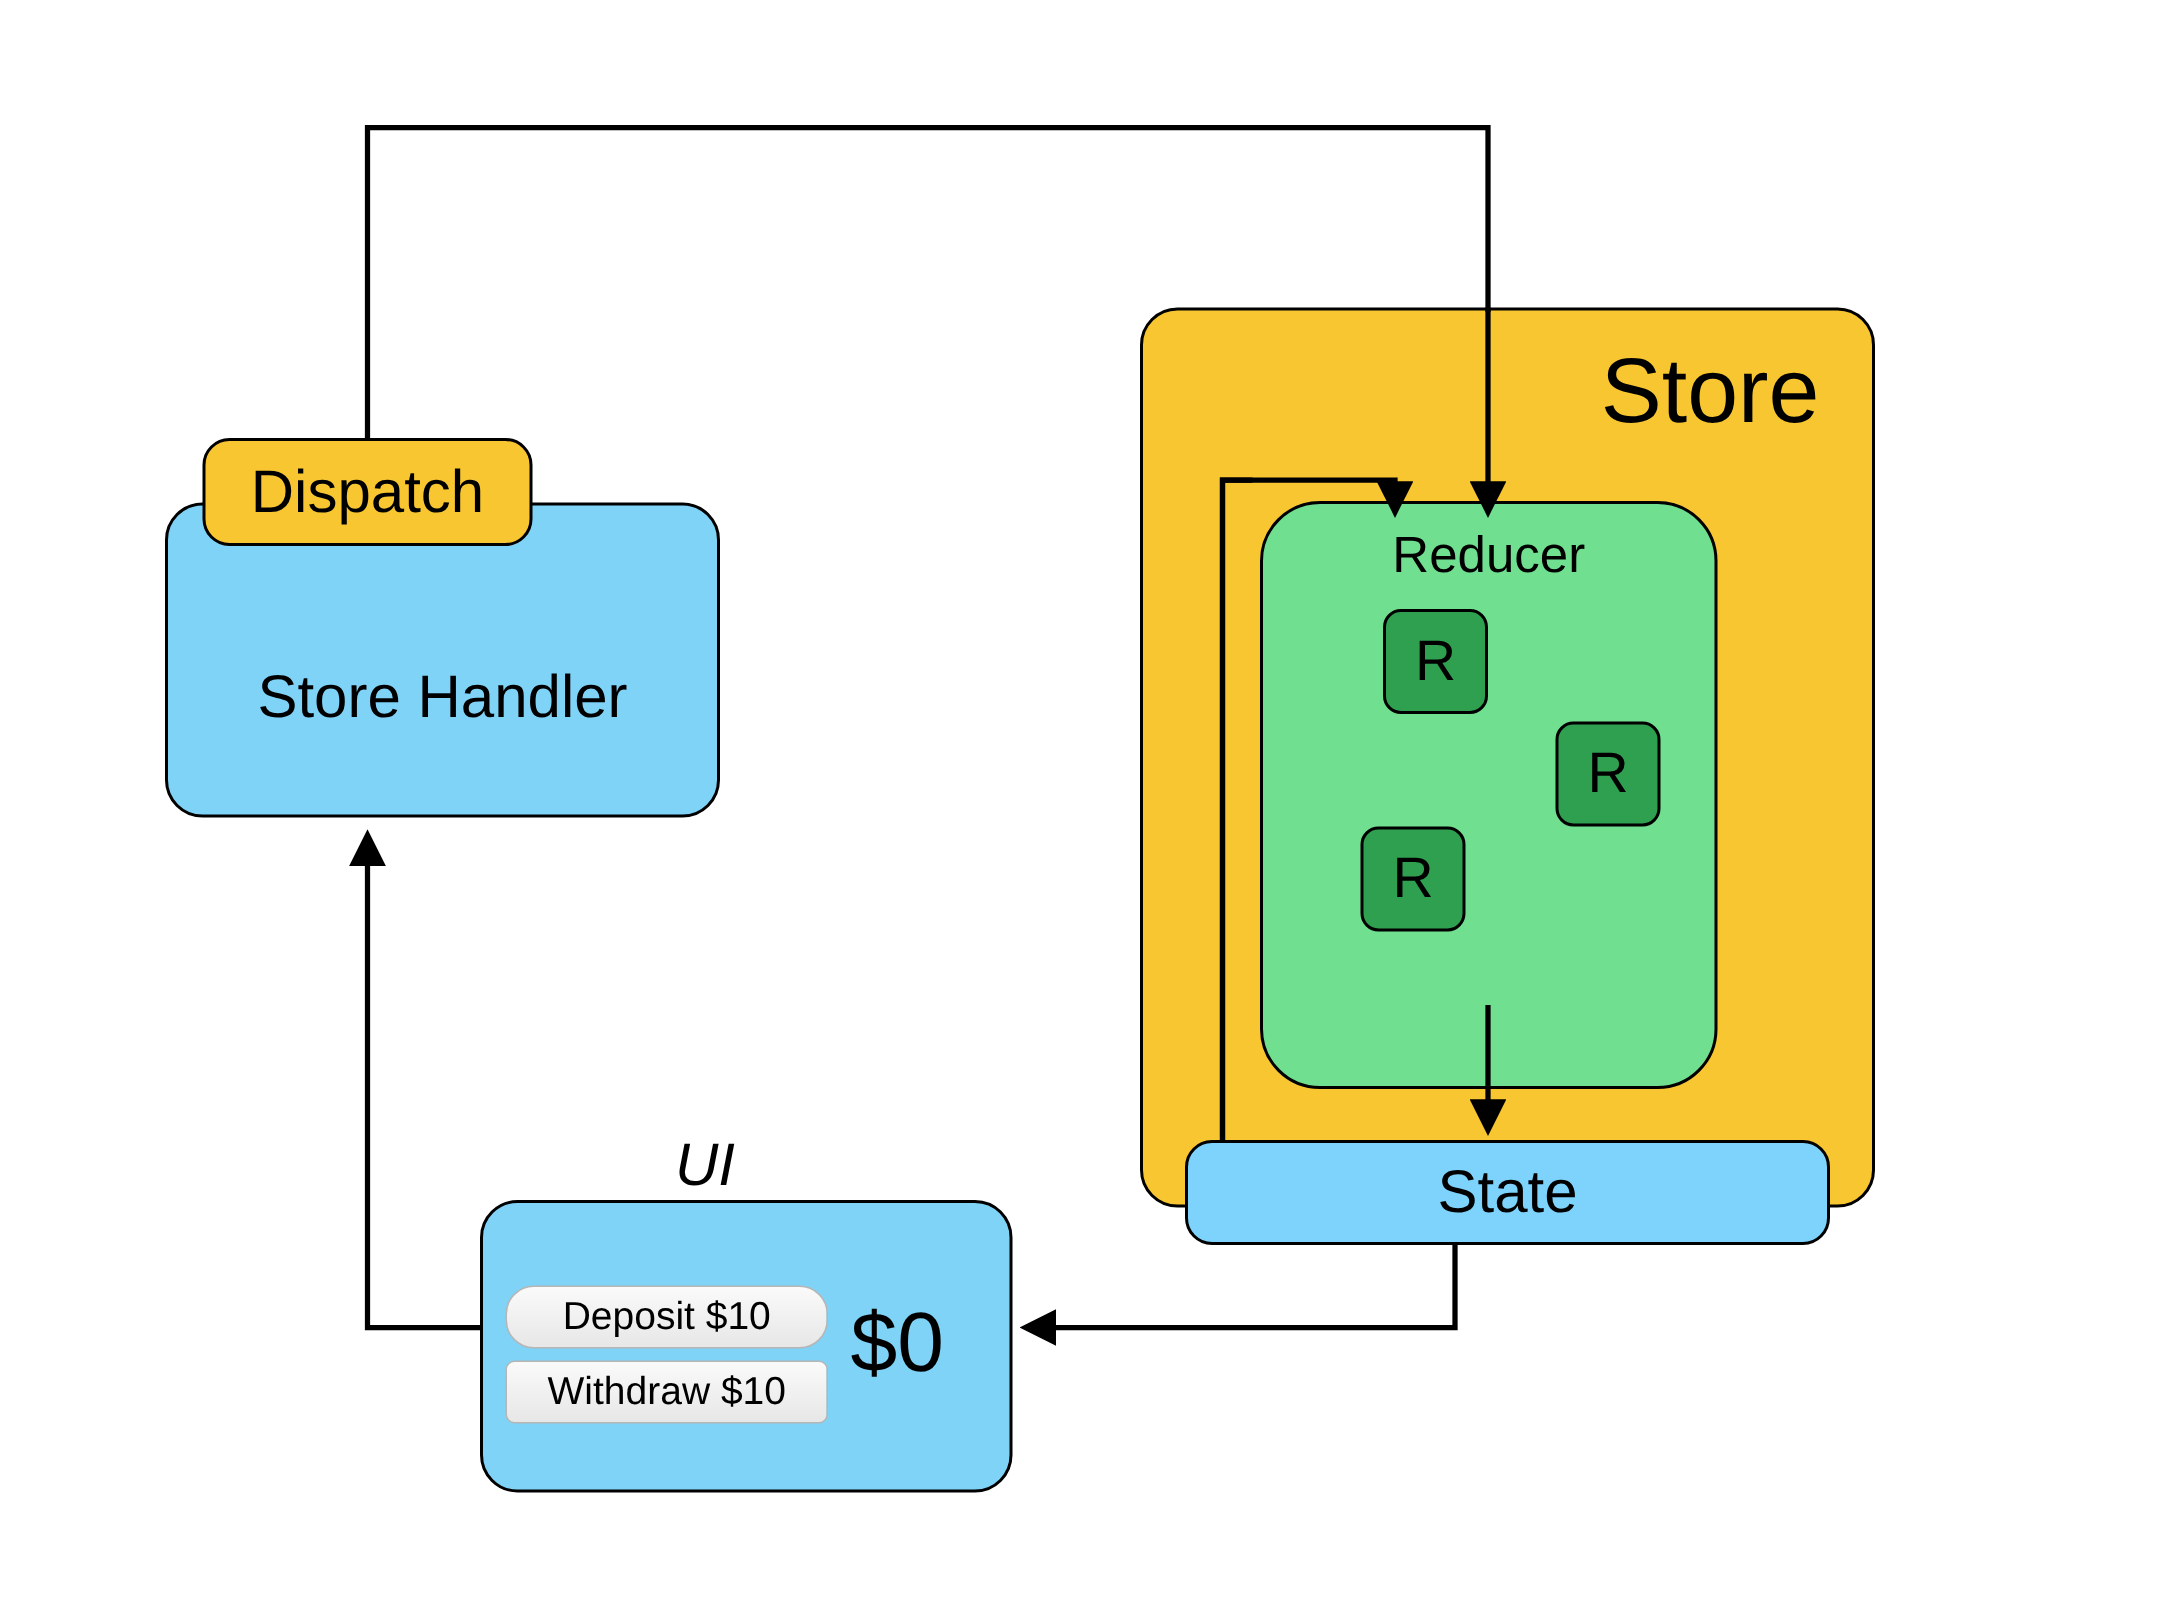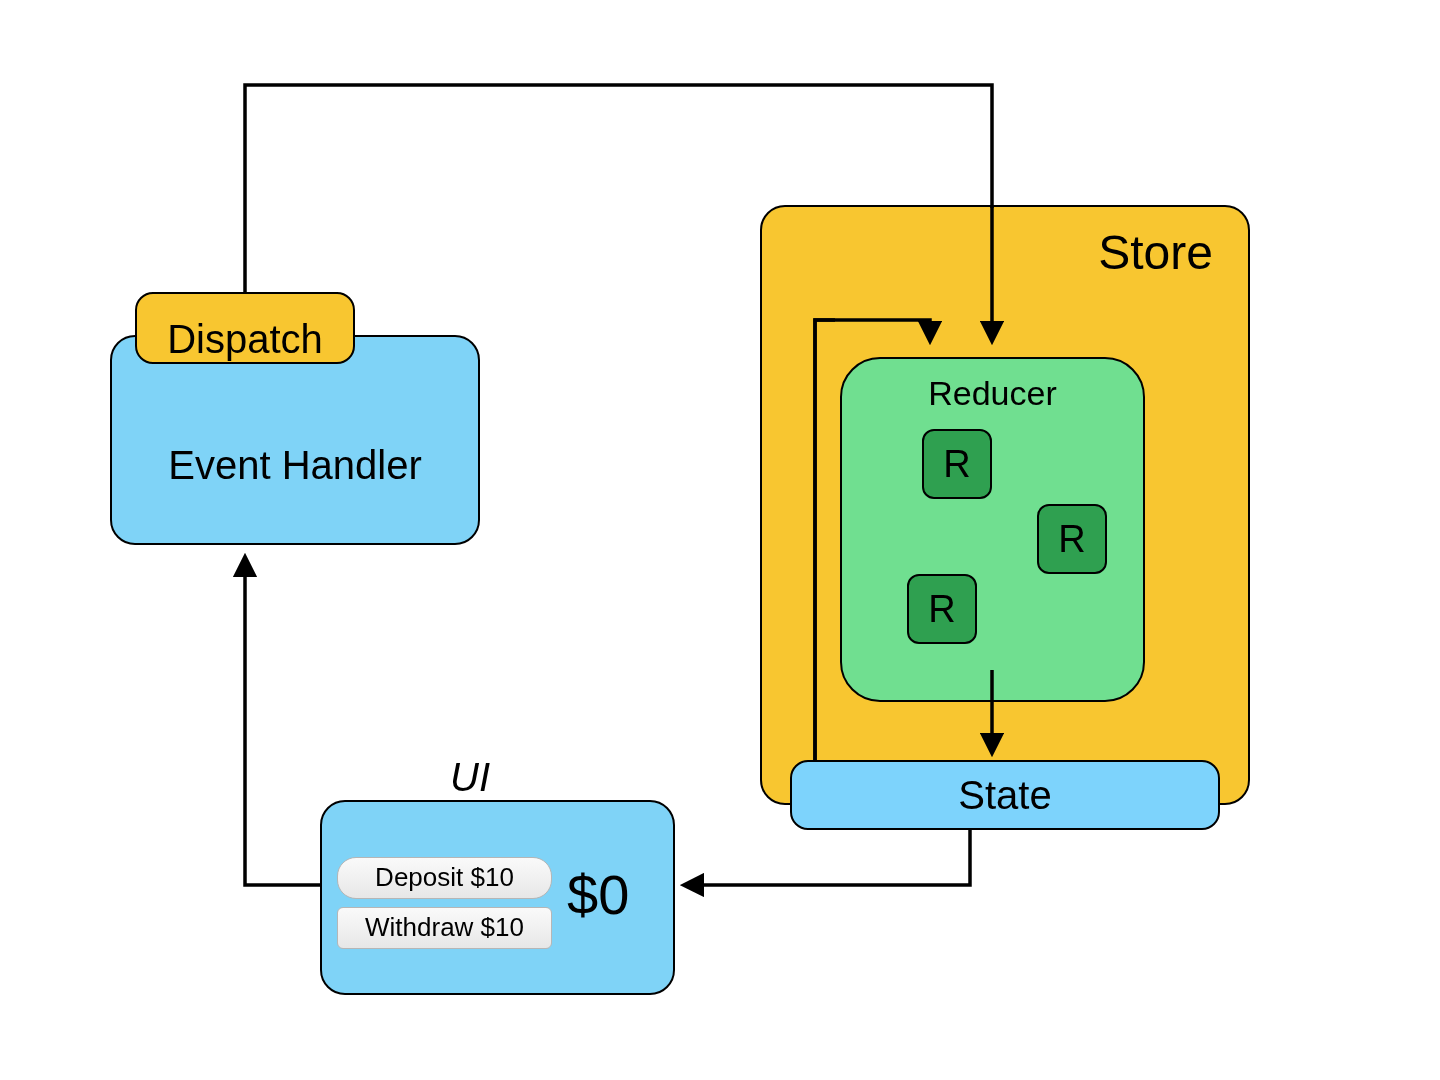--- a/index.html
+++ b/index.html
@@ -35,44 +35,43 @@
       align-items: flex-end;
       padding-bottom: 55px;
     }
     
     #dispatch {
       left: 135px;
       top: 292px;
       width: 220px;
       height: 72px;
       background: #f8c630;
-      align-items: flex-end;
     }
     
     #store {
       left: 760px;
       top: 205px;
       width: 490px;
       height: 600px;
       background: #f8c630;
       display: block;
     }
     #store-title {
       position: absolute;
       top: 18px;
       right: 35px;
-      font-size: 48px;
+      font-size: 61px;
       margin-left: 44px;
     }
     
     #reducer {
       left: 840px;
-      top: 357px;
+      top: 334px;
       width: 305px;
-      height: 345px;
+      height: 392px;
       background: #70df90;
       display: block;
     }
     #reducer-title {
       position: absolute;
       top: 15px;
       width: 100%;
       text-align: center;
       font-size: 34px;
     }
@@ -157,21 +156,21 @@
   <div id="r1" class="r-chip">R</div>
   <div id="r2" class="r-chip">R</div>
   <div id="r3" class="r-chip">R</div>
 </div>
 
 <div id="state" class="box rounded">
   <span class="label">State</span>
 </div>
 
 <div id="event-handler" class="box rounded-lg">
-  <span class="label">Event Handler</span>
+  <span class="label">Store Handler</span>
 </div>
 
 <div id="dispatch" class="box rounded">
   <span class="label">Dispatch</span>
 </div>
 
 <div id="ui-title">UI</div>
 <div id="ui" class="box rounded-lg">
   <div id="btn-deposit" class="ui-button">Deposit $10</div>
   <div id="btn-withdraw" class="ui-button">Withdraw $10</div>

